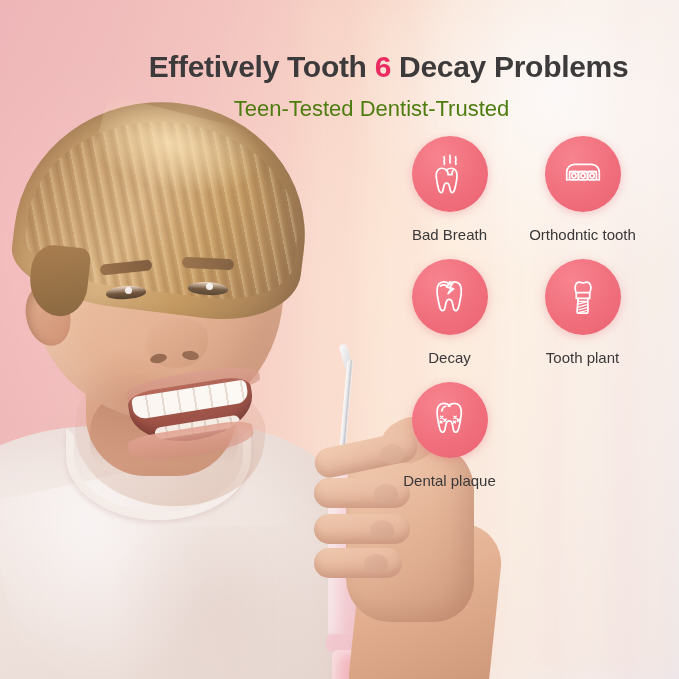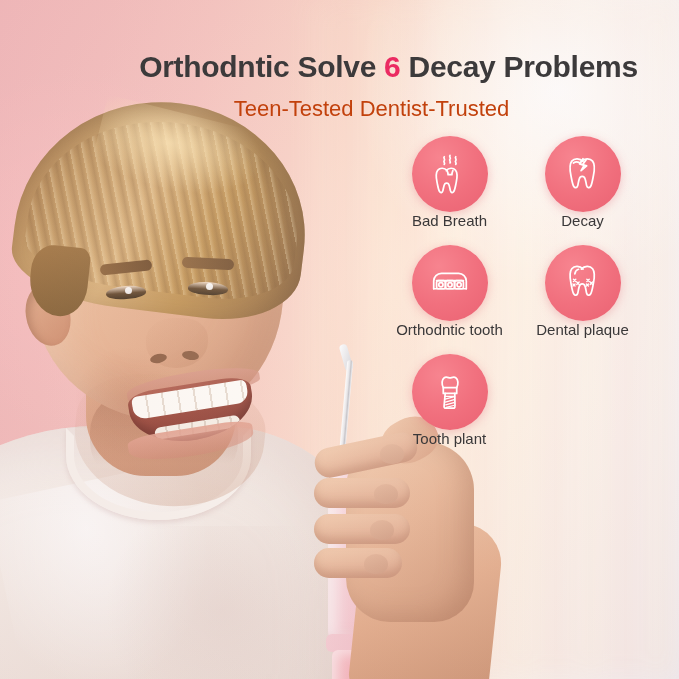--- a/index.html
+++ b/index.html
@@ -319,39 +319,39 @@
   #headline{
     position:absolute; left:0; top:50px; width:679px;
     text-align:center; padding-left:98px;
     font-size:30px; font-weight:bold; color:#3c3a3b;
     letter-spacing:-.3px; white-space:nowrap;
   }
   #headline .num{ color:#eb2b62; font-weight:bold; }
   #subhead{
     position:absolute; left:0; top:96px; width:679px;
     text-align:center; padding-left:64px;
-    font-size:22px; color:#c2410c; white-space:nowrap;
+    font-size:22px; color:#4d7c0f; white-space:nowrap;
   }
 
   
   #grid{
     position:absolute; left:383px; top:136px; width:266px;
     display:grid; grid-template-columns:1fr 1fr;
     row-gap:16px; column-gap:0px;
   }
   .cell{ display:flex; flex-direction:column; align-items:center; }
   .circle{
     width:76px; height:76px; border-radius:50%;
     background:radial-gradient(circle at 36% 28%, #f7848f 0%, #f1707e 52%, #ea6272 100%);
     display:flex; align-items:center; justify-content:center;
     box-shadow:0 2px 10px rgba(226,110,124,.35);
   }
   .circle svg{ width:46px; height:46px; display:block; }
   .cap{
-    margin-top:0; font-size:15px; color:#3a3839;
+    margin-top:14px; font-size:15px; color:#3a3839;
     white-space:nowrap; text-align:center;
   }
 </style>
 </head>
 <body>
 
 <div id="scene">
 
   <div class="bg-base"></div>
   <div class="bg-curtains"></div>
@@ -418,54 +418,41 @@
     <div class="finger f3"></div>
     <div class="finger f4"></div>
     <div class="nail n1"></div>
     <div class="nail n2"></div>
     <div class="nail n3"></div>
     <div class="nail n4"></div>
   </div>
 
   <div class="bg-vignette"></div>
 
-  <div id="headline"><span>Orthodntic Solve </span><span class="num">6</span><span> Decay Problems</span></div>
+  <div id="headline"><span>Effetively Tooth </span><span class="num">6</span><span> Decay Problems</span></div>
 
   <div id="subhead">Teen-Tested Dentist-Trusted</div>
 
   <div id="grid">
 
     <div class="cell">
       <div class="circle">
         <svg viewBox="0 0 48 48">
           <g fill="none" stroke="#ffffff" stroke-width="1.8" stroke-linecap="round" stroke-linejoin="round">
             <path d="M18 6 c-1.4 1.4 1.4 2.6 0 4 c-1.4 1.4 1.4 2.6 0 4"></path>
             <path d="M24 4.5 c-1.4 1.4 1.4 2.6 0 4 c-1.4 1.4 1.4 2.6 0 4"></path>
             <path d="M30 6 c-1.4 1.4 1.4 2.6 0 4 c-1.4 1.4 1.4 2.6 0 4"></path>
             <path d="M21 20.5 c-2.8 -3.2 -7.5 -3.3 -9.8 -0.4 c-2.6 3.2 -1.6 8.4 -0.7 12.6 c0.7 3.3 1.2 7.4 2.6 9.6 c1.1 1.8 3 1.3 3.5 -0.9 c0.6 -2.6 0.9 -6 2.2 -7.3 c0.9 -0.9 2.5 -0.9 3.4 0 c1.3 1.3 1.6 4.7 2.2 7.3 c0.5 2.2 2.4 2.7 3.5 0.9 c1.4 -2.2 1.9 -6.3 2.6 -9.6 c0.9 -4.2 1.9 -9.4 -0.7 -12.6 c-2.3 -2.9 -7 -2.8 -9.8 0.4"></path>
             <path d="M21 20.5 c0.6 1.4 1 2.6 1 4.2 h4 c0 -1.6 0.4 -2.8 1 -4.2"></path>
           </g>
         </svg>
       </div>
       <div class="cap">Bad Breath</div>
     </div>
 
-
-    <div class="cell">
-      <div class="circle">
-        <svg viewBox="0 0 48 48">
-          <g fill="none" stroke="#ffffff" stroke-width="1.8" stroke-linecap="round" stroke-linejoin="round">
-            <path d="M24 11 c-3.2 -3.6 -9 -3.8 -11.7 -0.4 c-3 3.8 -1.9 10 -0.9 15 c0.8 3.9 1.4 8.8 3 11.4 c1.3 2.1 3.6 1.5 4.2 -1.1 c0.7 -3.1 1 -7.2 2.5 -8.7 c1.1 -1.1 3 -1.1 4.1 0 c1.5 1.5 1.8 5.6 2.5 8.7 c0.6 2.6 2.9 3.2 4.2 1.1 c1.6 -2.6 2.2 -7.5 3 -11.4 c1 -5 2.1 -11.2 -0.9 -15 c-2.7 -3.4 -8.5 -3.2 -11.7 0.4"></path>
-            <path d="M14 12.5 c2.5 -1.6 5.6 -1.3 7.6 0.9"></path>
-            <path d="M24 8 l-3.5 5.5 l4.6 1.6 l-3.1 5.4 l5.8 -5 l-4.1 -1.4 l3.6 -5"></path>
-          </g>
-        </svg>
-      </div>
-      <div class="cap">Decay</div>
-    </div>
 
     <div class="cell">
       <div class="circle">
         <svg viewBox="0 0 48 48">
           <g fill="none" stroke="#ffffff" stroke-width="1.8" stroke-linecap="round" stroke-linejoin="round">
             <path d="M7 30 L7 22 c0 -4.4 3.6 -8 8 -8 h18 c4.4 0 8 3.6 8 8 v8"></path>
             <path d="M7 30 h34"></path>
             <path d="M10 21.5 h28"></path>
             <rect x="10" y="21.5" width="9" height="8.5" rx="1.6"></rect>
             <rect x="19.5" y="21.5" width="9" height="8.5" rx="1.6"></rect>
@@ -476,30 +463,27 @@
           </g>
         </svg>
       </div>
       <div class="cap">Orthodntic tooth</div>
     </div>
 
     <div class="cell">
       <div class="circle">
         <svg viewBox="0 0 48 48">
           <g fill="none" stroke="#ffffff" stroke-width="1.8" stroke-linecap="round" stroke-linejoin="round">
-            <path d="M24 9.5 c-3.2 -3.6 -9 -3.8 -11.7 -0.4 c-3 3.8 -1.9 10 -0.9 15 c0.8 3.9 1.4 8.8 3 11.4 c1.3 2.1 3.6 1.5 4.2 -1.1 c0.7 -3.1 1 -7.2 2.5 -8.7 c1.1 -1.1 3 -1.1 4.1 0 c1.5 1.5 1.8 5.6 2.5 8.7 c0.6 2.6 2.9 3.2 4.2 1.1 c1.6 -2.6 2.2 -7.5 3 -11.4 c1 -5 2.1 -11.2 -0.9 -15 c-2.7 -3.4 -8.5 -3.2 -11.7 0.4"></path>
-            <path d="M15.5 14.5 c0.3 -2.4 1.8 -4.2 3.8 -4.8"></path>
-            <g stroke-width="1.4">
-              <path d="M14 20 l2.5 2.5 M16.5 20 l-2.5 2.5 M17.5 23 l2.5 2.5 M20 23 l-2.5 2.5 M13.5 25 l2.2 2.2 M15.7 25 l-2.2 2.2"></path>
-              <path d="M28 20 l2.5 2.5 M30.5 20 l-2.5 2.5 M31.5 23 l2.5 2.5 M34 23 l-2.5 2.5 M27.5 25 l2.2 2.2 M29.7 25 l-2.2 2.2"></path>
-            </g>
+            <path d="M24 11 c-3.2 -3.6 -9 -3.8 -11.7 -0.4 c-3 3.8 -1.9 10 -0.9 15 c0.8 3.9 1.4 8.8 3 11.4 c1.3 2.1 3.6 1.5 4.2 -1.1 c0.7 -3.1 1 -7.2 2.5 -8.7 c1.1 -1.1 3 -1.1 4.1 0 c1.5 1.5 1.8 5.6 2.5 8.7 c0.6 2.6 2.9 3.2 4.2 1.1 c1.6 -2.6 2.2 -7.5 3 -11.4 c1 -5 2.1 -11.2 -0.9 -15 c-2.7 -3.4 -8.5 -3.2 -11.7 0.4"></path>
+            <path d="M14 12.5 c2.5 -1.6 5.6 -1.3 7.6 0.9"></path>
+            <path d="M24 8 l-3.5 5.5 l4.6 1.6 l-3.1 5.4 l5.8 -5 l-4.1 -1.4 l3.6 -5"></path>
           </g>
         </svg>
       </div>
-      <div class="cap">Dental plaque</div>
+      <div class="cap">Decay</div>
     </div>
 
     <div class="cell">
       <div class="circle">
         <svg viewBox="0 0 48 48">
           <g fill="none" stroke="#ffffff" stroke-width="1.8" stroke-linecap="round" stroke-linejoin="round">
             <path d="M17 19.5 c-1.8 -3.6 -1.8 -8.5 1 -10.4 c2.2 -1.5 4.5 0.2 6 0.2 c1.5 0 3.8 -1.7 6 -0.2 c2.8 1.9 2.8 6.8 1 10.4"></path>
             <path d="M17 19.5 h14 v6 h-14 z"></path>
             <path d="M19 25.5 l-1.2 13.5 c-0.1 1 0.6 1.9 1.6 1.9 h8.2 c1 0 1.7 -0.9 1.6 -1.9 L29 25.5"></path>
             <g stroke-width="1.3">
@@ -508,14 +492,30 @@
               <path d="M19.2 34.5 L28.3 31.9"></path>
               <path d="M19.5 37.5 L28.0 35.0"></path>
               <path d="M20.0 40.0 L27.7 38.1"></path>
             </g>
           </g>
         </svg>
       </div>
       <div class="cap">Tooth plant</div>
     </div>
 
+    <div class="cell">
+      <div class="circle">
+        <svg viewBox="0 0 48 48">
+          <g fill="none" stroke="#ffffff" stroke-width="1.8" stroke-linecap="round" stroke-linejoin="round">
+            <path d="M24 9.5 c-3.2 -3.6 -9 -3.8 -11.7 -0.4 c-3 3.8 -1.9 10 -0.9 15 c0.8 3.9 1.4 8.8 3 11.4 c1.3 2.1 3.6 1.5 4.2 -1.1 c0.7 -3.1 1 -7.2 2.5 -8.7 c1.1 -1.1 3 -1.1 4.1 0 c1.5 1.5 1.8 5.6 2.5 8.7 c0.6 2.6 2.9 3.2 4.2 1.1 c1.6 -2.6 2.2 -7.5 3 -11.4 c1 -5 2.1 -11.2 -0.9 -15 c-2.7 -3.4 -8.5 -3.2 -11.7 0.4"></path>
+            <path d="M15.5 14.5 c0.3 -2.4 1.8 -4.2 3.8 -4.8"></path>
+            <g stroke-width="1.4">
+              <path d="M14 20 l2.5 2.5 M16.5 20 l-2.5 2.5 M17.5 23 l2.5 2.5 M20 23 l-2.5 2.5 M13.5 25 l2.2 2.2 M15.7 25 l-2.2 2.2"></path>
+              <path d="M28 20 l2.5 2.5 M30.5 20 l-2.5 2.5 M31.5 23 l2.5 2.5 M34 23 l-2.5 2.5 M27.5 25 l2.2 2.2 M29.7 25 l-2.2 2.2"></path>
+            </g>
+          </g>
+        </svg>
+      </div>
+      <div class="cap">Dental plaque</div>
+    </div>
+
   </div>
 </div>
 
 </body></html>

